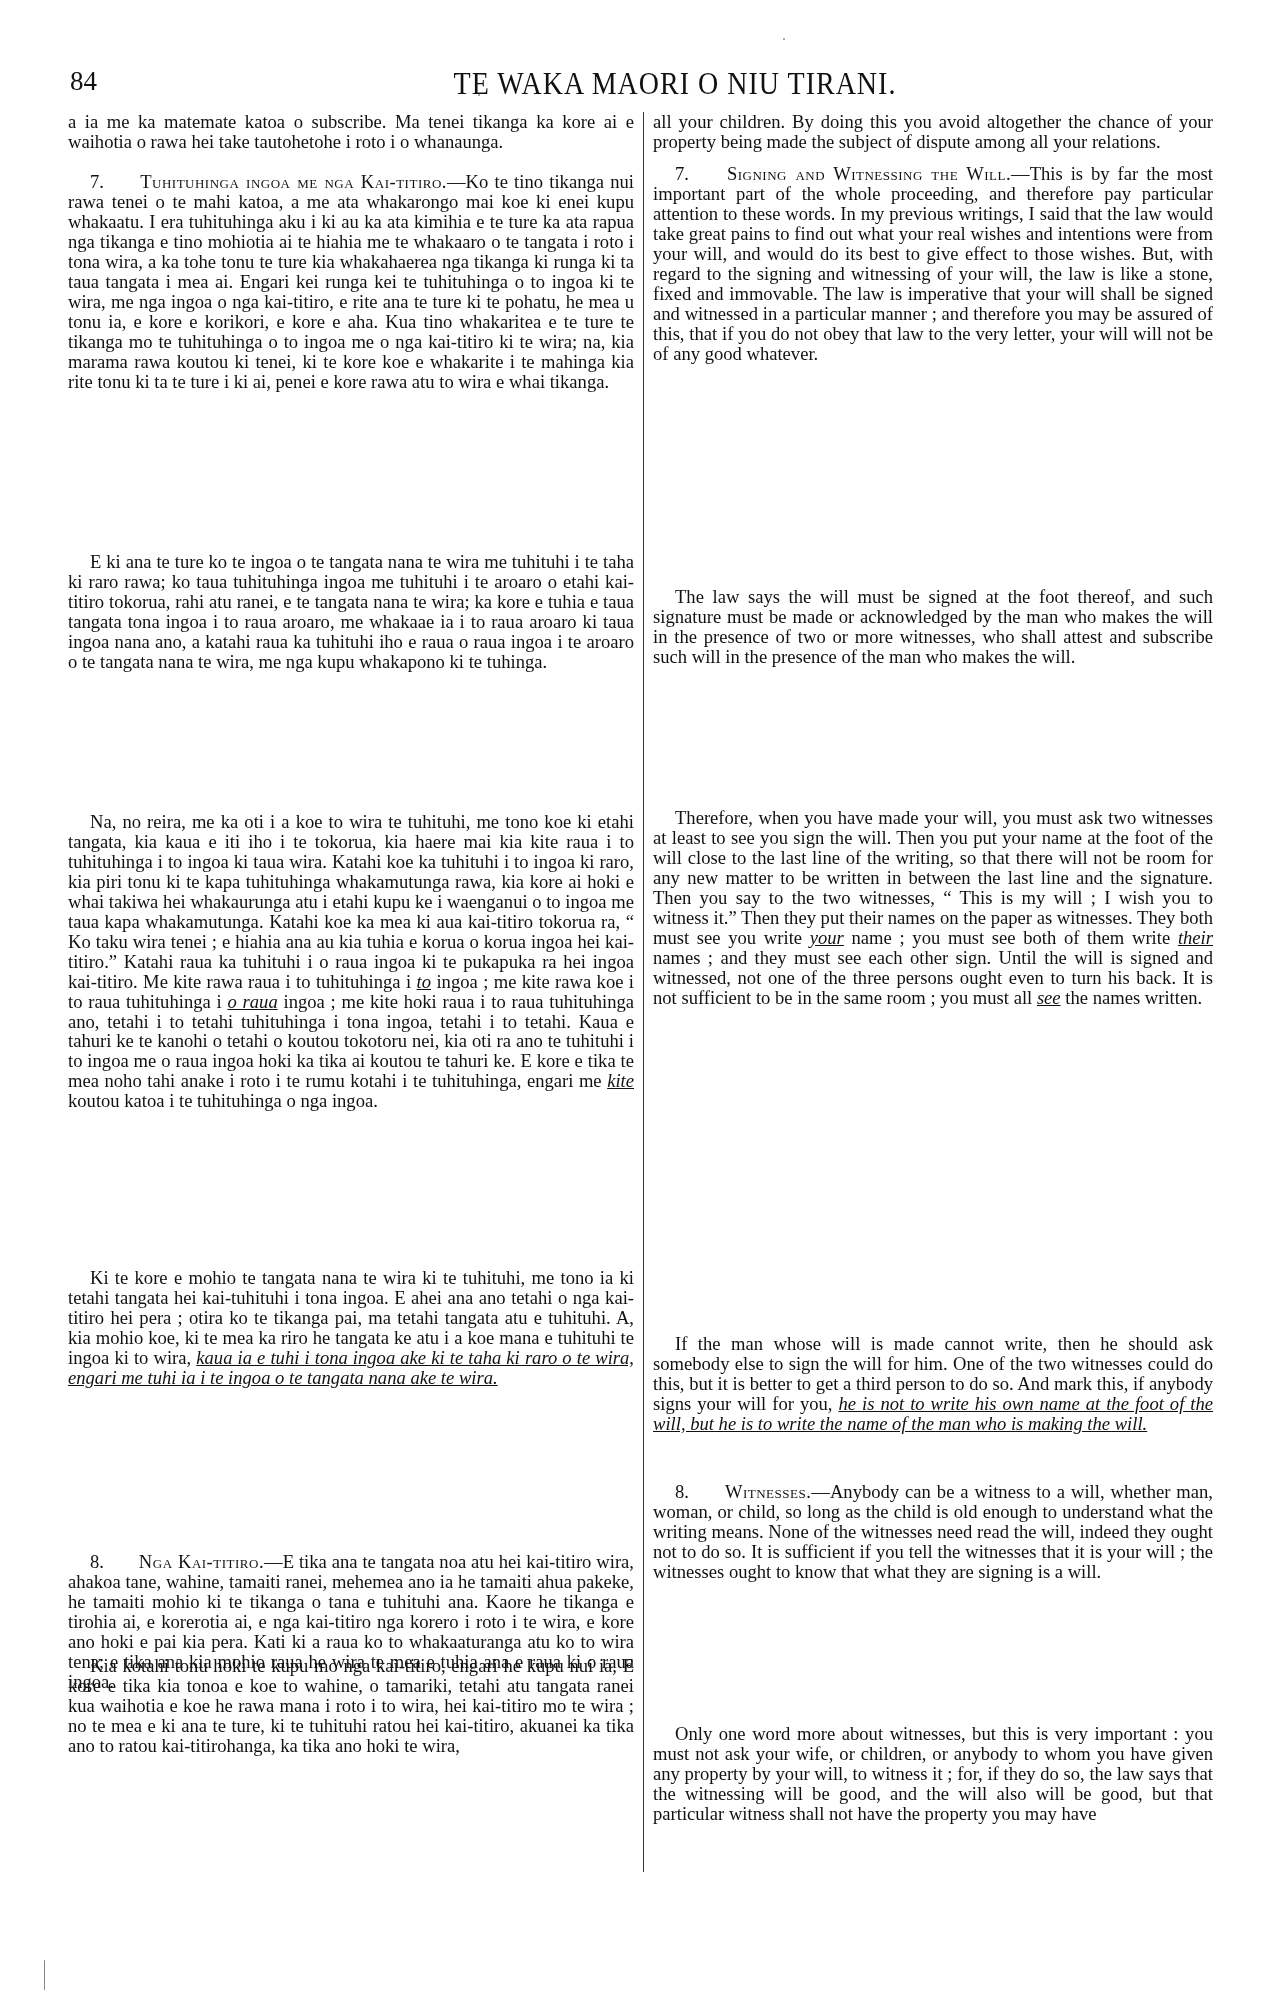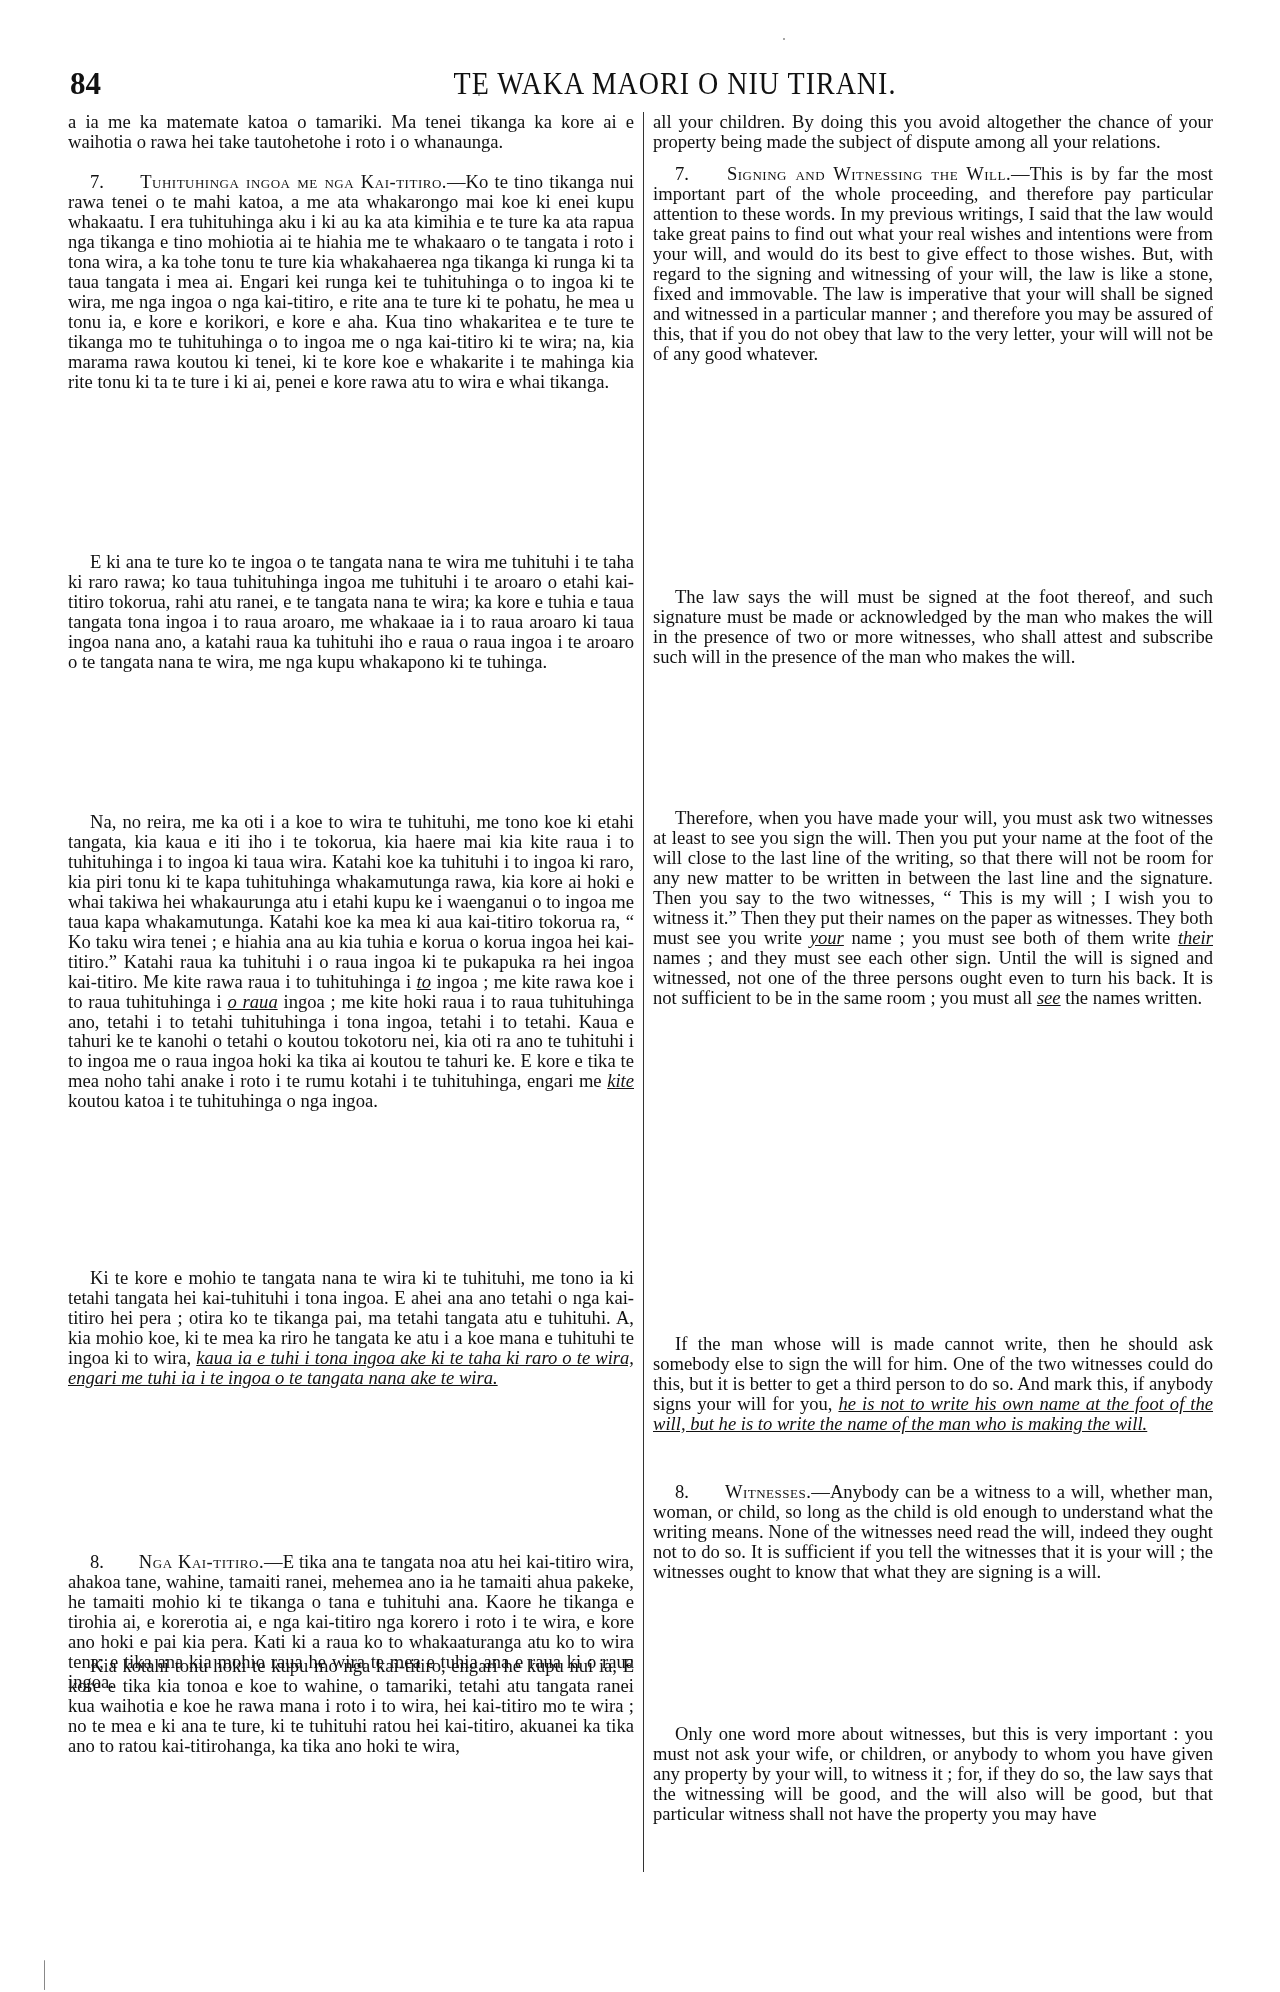--- a/index.html
+++ b/index.html
@@ -3,21 +3,21 @@
 <meta charset="utf-8">
 <style>
   html, body { margin: 0; padding: 0; background: #ffffff; }
   body {
     width: 1280px; height: 1992px; position: relative; overflow: hidden;
     font-family: "Liberation Serif", "DejaVu Serif", serif;
     color: #111111;
   }
   .page-number {
     position: absolute; left: 70px; top: 66px;
-    font-size: 31px; font-weight: bold; letter-spacing: 0px;
+    font-size: 27px; font-weight: normal; letter-spacing: 0px;
   }
   .running-head {
     position: absolute; left: 0; width: 1280px; top: 66px;
     text-align: center; font-size: 28px; letter-spacing: 1px;
     transform: scaleY(1.12); transform-origin: top center;
   }
   .running-head span { display: inline-block; margin-left: 70px; }
   .col {
     position: absolute; top: 112px;
     font-size: 18.6px; line-height: 19.95px;
@@ -41,21 +41,21 @@
 
 <div>
 
   <div class="page-number">84</div>
   <div class="running-head"><span>TE WAKA MAORI O NIU TIRANI.</span></div>
 
   <div class="divider"></div>
 
   <div class="col col-left">
     <div class="block" style="top:0px">
-      <p class="para no-indent">a ia me ka matemate katoa o tamariki. Ma tenei tikanga ka kore ai e waihotia o rawa hei take tautohetohe i roto i o whanaunga.</p>
+      <p class="para no-indent">a ia me ka matemate katoa o subscribe. Ma tenei tikanga ka kore ai e waihotia o rawa hei take tautohetohe i roto i o whanaunga.</p>
     </div>
     <div class="block" style="top:60px">
       <p class="para"><span>7. </span><span class="heading-sc">Tuhituhinga ingoa me nga Kai-titiro.</span><span>—Ko te tino tikanga nui rawa tenei o te mahi katoa, a me ata whakarongo mai koe ki enei kupu whakaatu. I era tuhituhinga aku i ki au ka ata kimihia e te ture ka ata rapua nga tikanga e tino mohiotia ai te hiahia me te whakaaro o te tangata i roto i tona wira, a ka tohe tonu te ture kia whakahaerea nga tikanga ki runga ki ta taua tangata i mea ai. Engari kei runga kei te tuhituhinga o to ingoa ki te wira, me nga ingoa o nga kai-titiro, e rite ana te ture ki te pohatu, he mea u tonu ia, e kore e korikori, e kore e aha. Kua tino whakaritea e te ture te tikanga mo te tuhituhinga o to ingoa me o nga kai-titiro ki te wira; na, kia marama rawa koutou ki tenei, ki te kore koe e whakarite i te mahinga kia rite tonu ki ta te ture i ki ai, penei e kore rawa atu to wira e whai tikanga.</span></p>
     </div>
     <div class="block" style="top:440px">
       <p class="para">E ki ana te ture ko te ingoa o te tangata nana te wira me tuhituhi i te taha ki raro rawa; ko taua tuhituhinga ingoa me tuhituhi i te aroaro o etahi kai-titiro tokorua, rahi atu ranei, e te tangata nana te wira; ka kore e tuhia e taua tangata tona ingoa i to raua aroaro, me whakaae ia i to raua aroaro ki taua ingoa nana ano, a katahi raua ka tuhituhi iho e raua o raua ingoa i te aroaro o te tangata nana te wira, me nga kupu whakapono ki te tuhinga.</p>
     </div>
     <div class="block" style="top:700px">
       <p class="para"><span>Na, no reira, me ka oti i a koe to wira te tuhituhi, me tono koe ki etahi tangata, kia kaua e iti iho i te tokorua, kia haere mai kia kite raua i to tuhituhinga i to ingoa ki taua wira. Katahi koe ka tuhituhi i to ingoa ki raro, kia piri tonu ki te kapa tuhituhinga whakamutunga rawa, kia kore ai hoki e whai takiwa hei whakaurunga atu i etahi kupu ke i waenganui o to ingoa me taua kapa whakamutunga. Katahi koe ka mea ki aua kai-titiro tokorua ra, “ Ko taku wira tenei ; e hiahia ana au kia tuhia e korua o korua ingoa hei kai-titiro.” Katahi raua ka tuhituhi i o raua ingoa ki te pukapuka ra hei ingoa kai-titiro. Me kite rawa raua i to tuhituhinga i </span><span class="ital">to</span><span> ingoa ; me kite rawa koe i to raua tuhituhinga i </span><span class="ital">o raua</span><span> ingoa ; me kite hoki raua i to raua tuhituhinga ano, tetahi i to tetahi tuhituhinga i tona ingoa, tetahi i to tetahi. Kaua e tahuri ke te kanohi o tetahi o koutou tokotoru nei, kia oti ra ano te tuhituhi i to ingoa me o raua ingoa hoki ka tika ai koutou te tahuri ke. E kore e tika te mea noho tahi anake i roto i te rumu kotahi i te tuhituhinga, engari me </span><span class="ital">kite</span><span> koutou katoa i te tuhituhinga o nga ingoa.</span></p>
     </div>

